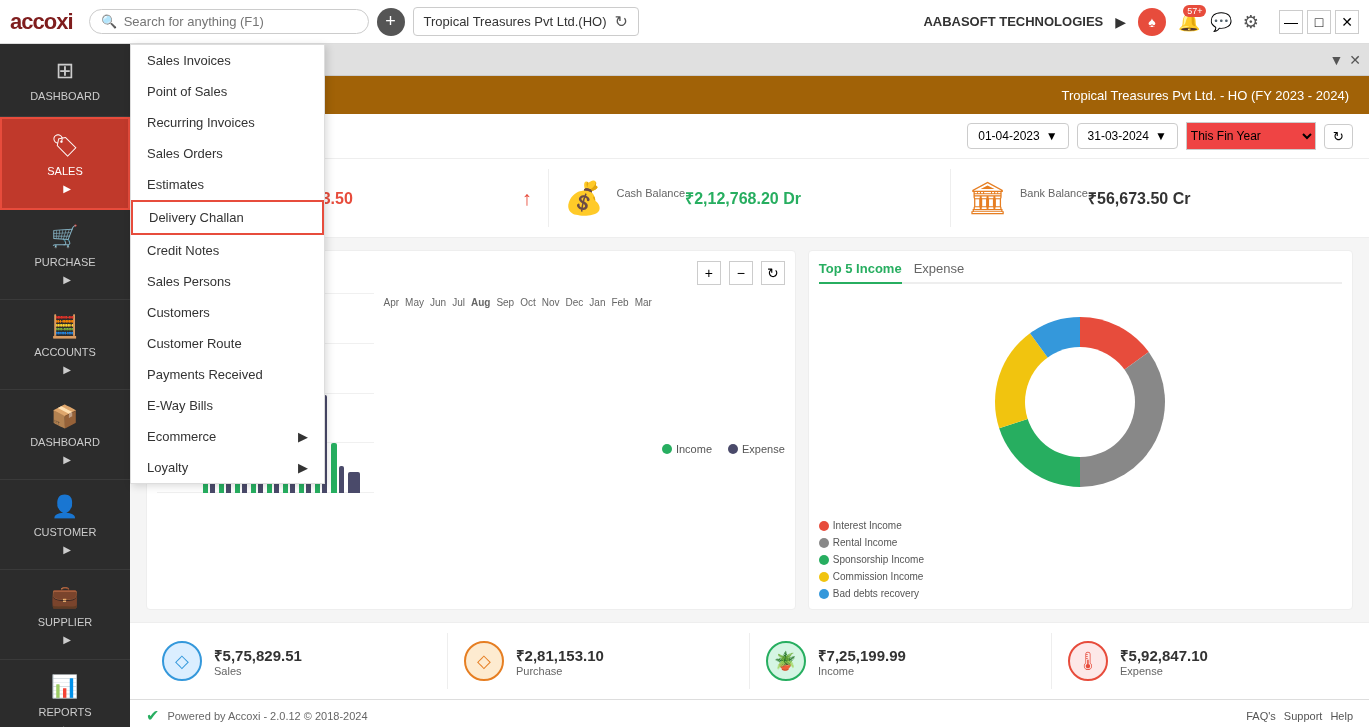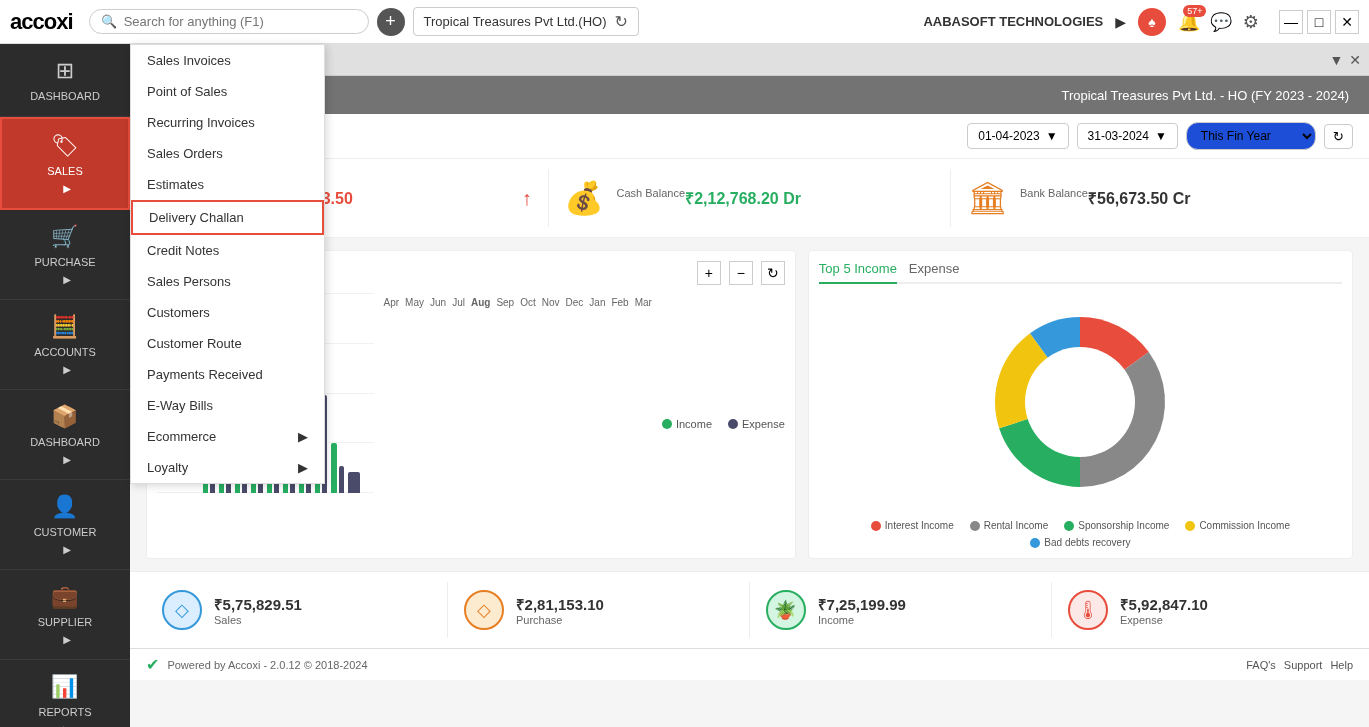--- a/index.html
+++ b/index.html
@@ -76,38 +76,38 @@
       font-size: 12px; cursor: pointer; margin-right: 2px;
     }
     .tab-controls { margin-left: auto; display: flex; gap: 6px; }
     .tab-ctrl-btn { background: none; border: none; cursor: pointer; font-size: 14px; color: #555; }
 
     
     .dashboard { flex: 1; overflow-y: auto; }
 
     
     .dash-header {
-      background: #737373; color: #fff; padding: 10px 20px;
+      background: #a16207; color: #fff; padding: 10px 20px;
       display: flex; align-items: center; justify-content: space-between;
     }
     .search-accounts { display: flex; align-items: center; gap: 8px; font-size: 15px; }
 
     
     .filters-row {
       display: flex; align-items: center; justify-content: flex-end;
       padding: 8px 16px; gap: 8px; background: #fff; border-bottom: 1px solid #eee;
     }
     .date-input {
       border: 1px solid #ccc; border-radius: 4px; padding: 5px 10px;
       font-size: 12px; display: flex; align-items: center; gap: 6px; background: #fff;
       cursor: pointer;
     }
     .fin-year-select {
-      border: 1px solid #ccc; border-radius: 12px; padding: 5px 10px;
-      font-size: 12px; background: #1d4ed8; cursor: pointer; min-width: 130px;
+      border: 1px solid #ccc; border-radius: 0; padding: 5px 0;
+      font-size: 12px; background: #ef4444; cursor: pointer; min-width: 130px;
     }
     .refresh-btn { background: none; border: 1px solid #ccc; border-radius: 4px; padding: 4px 8px; cursor: pointer; }
 
     
     .metrics-row {
       display: flex; gap: 0; padding: 10px 16px; background: #fff; border-bottom: 1px solid #eee;
     }
     .metric-card {
       flex: 1; display: flex; align-items: center; gap: 12px; padding: 10px 16px;
       border-right: 1px solid #eee;
@@ -150,25 +150,25 @@
     .legend-dot { width: 10px; height: 10px; border-radius: 50%; }
 
     .donut-card {
       flex: 1; background: #fff; border: 1px solid #eee; border-radius: 4px;
       padding: 10px; display: flex; flex-direction: column;
     }
     .donut-tabs { display: flex; gap: 12px; margin-bottom: 8px; border-bottom: 2px solid #eee; }
     .donut-tab {
       font-size: 13px; padding-bottom: 6px; cursor: pointer; color: #666;
     }
-    .donut-tab.active { color: #27ae60; border-bottom: 2px solid #27ae60; margin-bottom: -2px; }
+    .donut-tab.active { color: #27ae60; border-bottom: 2px solid #27ae60; margin-bottom: -2px; font-weight: bold; }
 
     
     .donut-wrapper { display: flex; justify-content: center; align-items: center; flex: 1; padding: 10px 0; }
-    .donut-legend { display: flex; flex-wrap: wrap; gap: 6px 16px; margin-top: 8px; justify-content: center; }
+    .donut-legend { display: flex; flex-wrap: wrap; gap: 6px 16px; margin-top: 8px; justify-content: center; flex-direction: column; }
     .donut-legend-item { display: flex; align-items: center; gap: 4px; font-size: 10px; color: #555; }
     .donut-dot { width: 10px; height: 10px; border-radius: 50%; }
 
     
     .bottom-metrics {
       display: flex; background: #fff; border-top: 1px solid #eee; padding: 10px 16px; gap: 0;
     }
     .bottom-metric {
       flex: 1; display: flex; align-items: center; gap: 12px; padding: 8px 16px;
       border-right: 1px solid #eee;
@@ -194,21 +194,21 @@
       position: absolute; top: 0; left: 0; right: 0; bottom: 0;
       display: flex; flex-direction: column; justify-content: space-between; pointer-events: none;
     }
     .grid-line { border-top: 1px solid #f0f0f0; width: 100%; }
   </style>
 </head>
 <body>
 
 <div class="topbar">
   <div class="logo">
-    <span style="color:#000000">accoxi</span>
+    <span style="color:#7f1d1d">accoxi</span>
   </div>
   <div class="search-bar">
     <span class="search-icon">🔍</span>
     <input type="text" placeholder="Search for anything (F1)" style="">
   </div>
   <button class="add-btn">+</button>
   <div class="company-selector">
     <span>Tropical Treasures Pvt Ltd.(HO)</span>
     <span style="font-size:16px;color:#555;">↻</span>
   </div>

